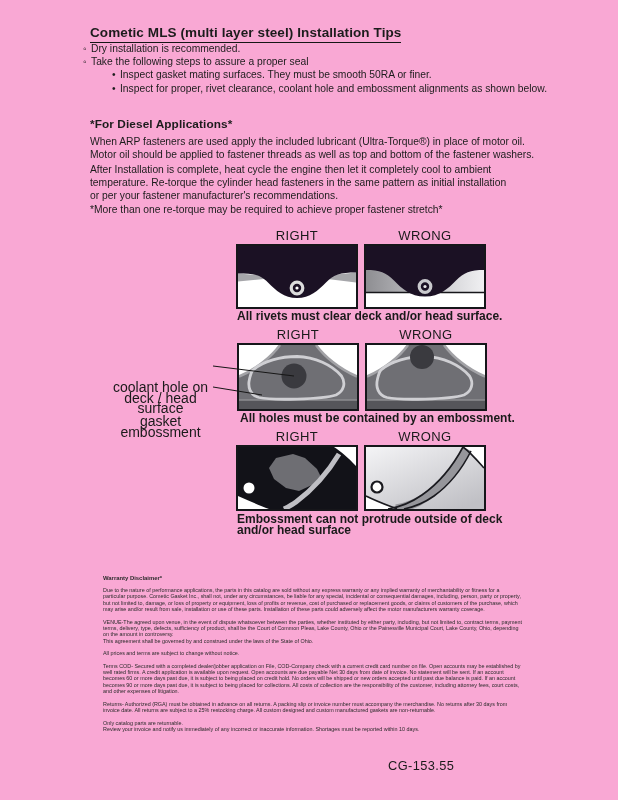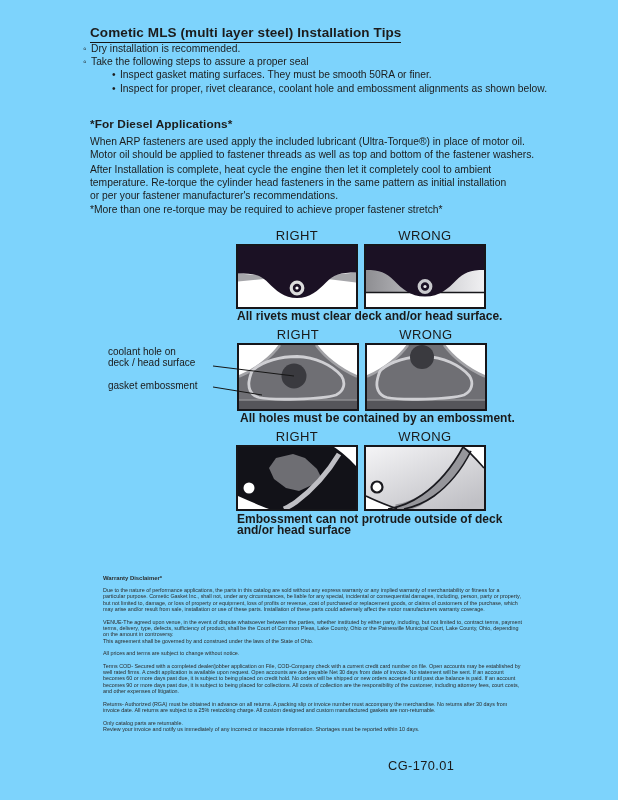--- a/index.html
+++ b/index.html
@@ -1,38 +1,38 @@
 <!DOCTYPE html>
 <html><head>
 <meta charset="utf-8">
 <style>
   html,body{margin:0;padding:0;background:#e8e8e8;}
   .page{
-    position:relative;width:618px;height:800px;background:#7dd3fc;
+    position:relative;width:618px;height:800px;background:#f9a8d4;
     font-family:"Liberation Sans","DejaVu Sans",sans-serif;color:#1c1c1c;
     overflow:hidden;margin:0 auto;
   }
   .abs{position:absolute;}
   .nowrap{white-space:nowrap;}
   
   .doc-title{left:90px;top:25px;font-size:13.5px;font-weight:bold;
     border-bottom:1.6px solid #161616;padding-bottom:2px;letter-spacing:0.1px;}
   
   .tips{left:83px;top:42px;font-size:10.3px;line-height:13.2px;}
   .bline{white-space:nowrap;}
   .bline .marker{display:inline-block;width:8px;}
   .subline{padding-left:29px;}
   
   .diesel-h{left:90px;top:117px;font-size:11.8px;font-weight:bold;letter-spacing:0.1px;text-align:center;}
   .para{left:90px;font-size:10.3px;line-height:13px;}
   .p1{top:135px;} .p2{top:163px;} .p3{top:203px;}
   
   .rw-label{width:122px;text-align:center;font-size:13px;letter-spacing:0.4px;color:#1a1a1a;}
   .cap{font-size:12px;line-height:11px;color:#1a1a1a;font-weight:bold;}
-  .small-label{font-size:10px;line-height:10.6px;text-align:left;width:105px;color:#1a1a1a;}
+  .small-label{font-size:14px;line-height:10.6px;text-align:center;width:105px;color:#1a1a1a;margin-top:35px;}
   .panel{display:block;}
   
   .legal{left:103px;top:575px;width:420px;color:#2b2b2b;}
   .legal-h{font-size:5.9px;font-weight:bold;margin:0 0 6px 0;}
   .lp{font-size:5.4px;line-height:6.4px;margin:6px 0 0 0;}
   .lp.tight{margin-top:0;}
   .footer-code{left:388px;top:758px;font-size:12.8px;letter-spacing:0.4px;color:#1a1a1a;}
 </style>
 </head>
 <body>
@@ -179,15 +179,15 @@
     <p class="lp">Due to the nature of performance applications, the parts in this catalog are sold without any express warranty or any implied warranty of merchantability or fitness for a particular purpose.  Cometic Gasket Inc., shall not, under any circumstances, be liable for any special, incidental or consequential damages, including, person, party or property, but not limited to, damage, or loss of property or equipment, loss of profits or revenue, cost of purchased or replacement goods, or claims of customers of the purchase, which may arise and/or result from sale, installation or use of these parts.  Installation of these parts could adversely affect the motor manufacturers warranty coverage.</p>
     <p class="lp">VENUE-The agreed upon venue, in the event of dispute whatsoever between the parties, whether instituted by either party, including, but not limited to, contract terms, payment terms, delivery, type, defects, sufficiency of product, shall be the Court of Common Pleas, Lake County, Ohio or the Painesville Municipal Court, Lake County, Ohio, depending on the amount in controversy.</p>
     <p class="lp tight">This agreement shall be governed by and construed under the laws of the State of Ohio.</p>
     <p class="lp">All prices and terms are subject to change without notice.</p>
     <p class="lp">Terms COD- Secured with a completed dealer/jobber application on File, COD-Company check with a current credit card number on file.  Open accounts may be established by well rated firms.  A credit application is available upon request.  Open accounts are due payable Net 30 days from date of invoice.  No statement will be sent.  If an account becomes 60 or more days past due, it is subject to being placed on credit hold.  No orders will be shipped or new orders accepted until past due balance is paid.  If an account becomes 90 or more days past due, it is subject to being placed for collections.  All costs of collection are the responsibility of the customer, including attorney fees, court costs, and other expenses of litigation.</p>
     <p class="lp">Returns- Authorized (RGA) must be obtained in advance on all returns.  A packing slip or invoice number must accompany the merchandise.  No returns after 30 days from invoice date.  All returns are subject to a 25% restocking charge.  All custom designed and custom manufactured gaskets are non-returnable.</p>
     <p class="lp">Only catalog parts are returnable.</p>
     <p class="lp tight">Review your invoice and notify us immediately of any incorrect or inaccurate information.  Shortages must be reported within 10 days.</p>
   </div>
 
-  <div class="abs footer-code nowrap">CG-170.01</div>
+  <div class="abs footer-code nowrap">CG-153.55</div>
 
 </div>
 
 </body></html>

